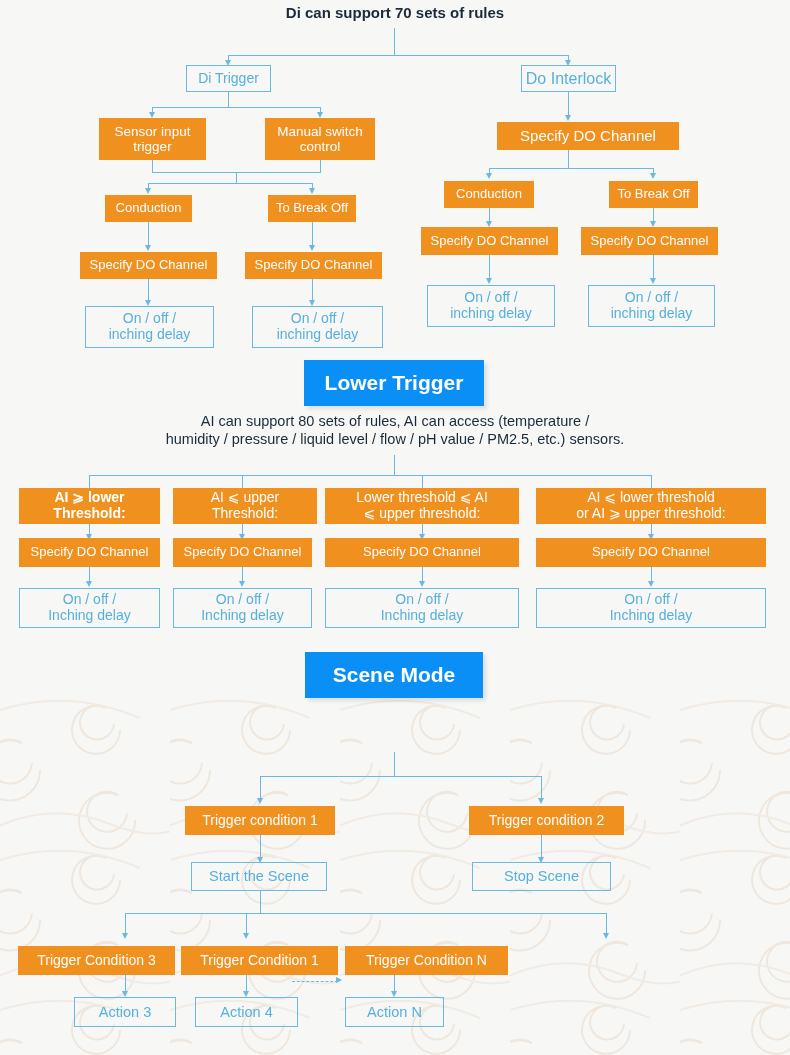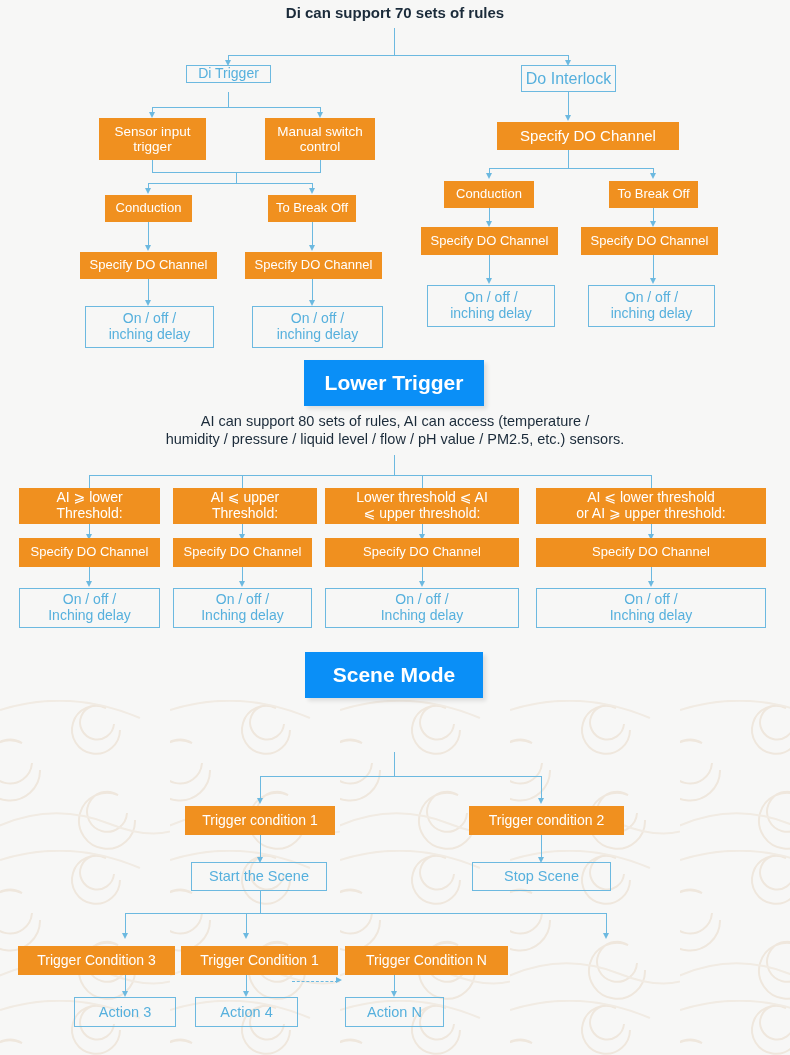--- a/index.html
+++ b/index.html
@@ -95,21 +95,21 @@
 
   <div class="caption" style="left:245px; top:4px; width:300px; font-size:15px; font-weight:600;">Di can support 70 sets of rules</div>
 
   <div class="ln v" style="left:394px; top:28px; height:27px;"></div>
   <div class="ln h" style="left:228px; top:55px; width:341px;"></div>
   <div class="ln v" style="left:228px; top:55px; height:8px;"></div>
   <div class="arrow" style="left:224.5px; top:60px;"></div>
   <div class="ln v" style="left:568px; top:55px; height:8px;"></div>
   <div class="arrow" style="left:564.5px; top:60px;"></div>
 
-  <div class="node outline" style="left:186px; top:65px; width:85px; height:18px; font-size:14px;">Di Trigger</div>
+  <div class="node outline" style="left:186px; top:65px; width:85px; height:27px; font-size:14px;">Di Trigger</div>
   <div class="node outline" style="left:521px; top:65px; width:95px; height:27px; font-size:16px;">Do Interlock</div>
 
   <div class="ln v" style="left:228px; top:92px; height:15px;"></div>
   <div class="ln h" style="left:152px; top:107px; width:169px;"></div>
   <div class="ln v" style="left:152px; top:107px; height:8px;"></div>
   <div class="arrow" style="left:148.5px; top:112px;"></div>
   <div class="ln v" style="left:320px; top:107px; height:8px;"></div>
   <div class="arrow" style="left:316.5px; top:112px;"></div>
 
   <div class="node orange" style="left:99px; top:118px; width:107px; height:42px; font-size:13.5px;">Sensor input
@@ -184,21 +184,21 @@
   <div class="caption" style="left:45px; top:412px; width:700px; font-size:14.5px;">AI can support 80 sets of rules, AI can access (temperature /
 humidity / pressure / liquid level / flow / pH value / PM2.5, etc.) sensors.</div>
 
   <div class="ln v" style="left:394px; top:455px; height:20px;"></div>
   <div class="ln h" style="left:89px; top:475px; width:563px;"></div>
   <div class="ln v" style="left:89px; top:475px; height:13px;"></div>
   <div class="ln v" style="left:242px; top:475px; height:13px;"></div>
   <div class="ln v" style="left:422px; top:475px; height:13px;"></div>
   <div class="ln v" style="left:651px; top:475px; height:13px;"></div>
 
-  <div class="node orange" style="left:19px; top:488px; width:141px; height:36px; font-size:14px;">AI ⩾ lower
+  <div class="node orange" style="left:19px; top:488px; width:141px; height:36px; font-size:14px;font-weight:bold;">AI ⩾ lower
 Threshold:</div>
   <div class="node orange" style="left:173px; top:488px; width:144px; height:36px; font-size:14px;">AI ⩽ upper
 Threshold:</div>
   <div class="node orange" style="left:325px; top:488px; width:194px; height:36px; font-size:14px;">Lower threshold ⩽ AI
 ⩽ upper threshold:</div>
   <div class="node orange" style="left:536px; top:488px; width:230px; height:36px; font-size:14px;">AI ⩽ lower threshold
 or AI ⩾ upper threshold:</div>
 
   <div class="ln v" style="left:89px; top:524px; height:12px;"></div>
   <div class="arrow" style="left:85.5px; top:534px;"></div>

